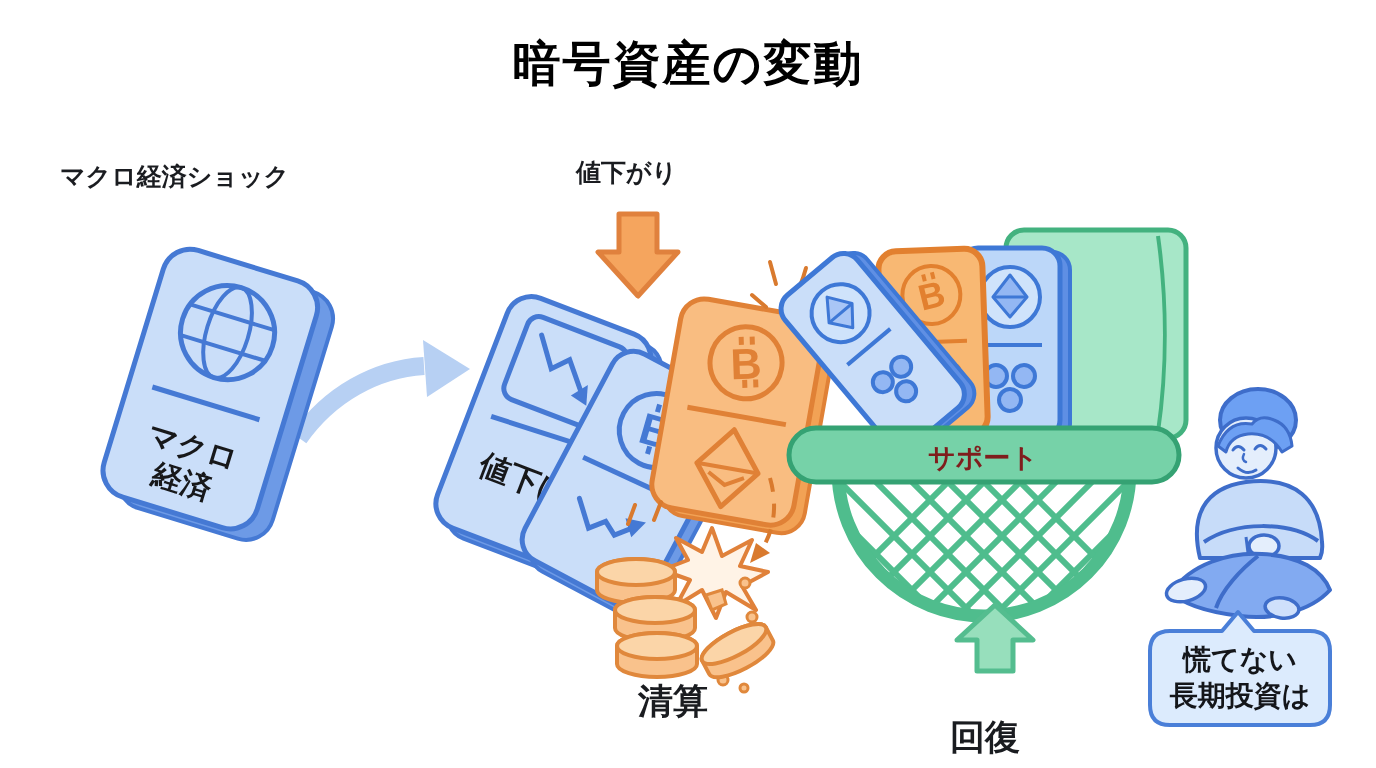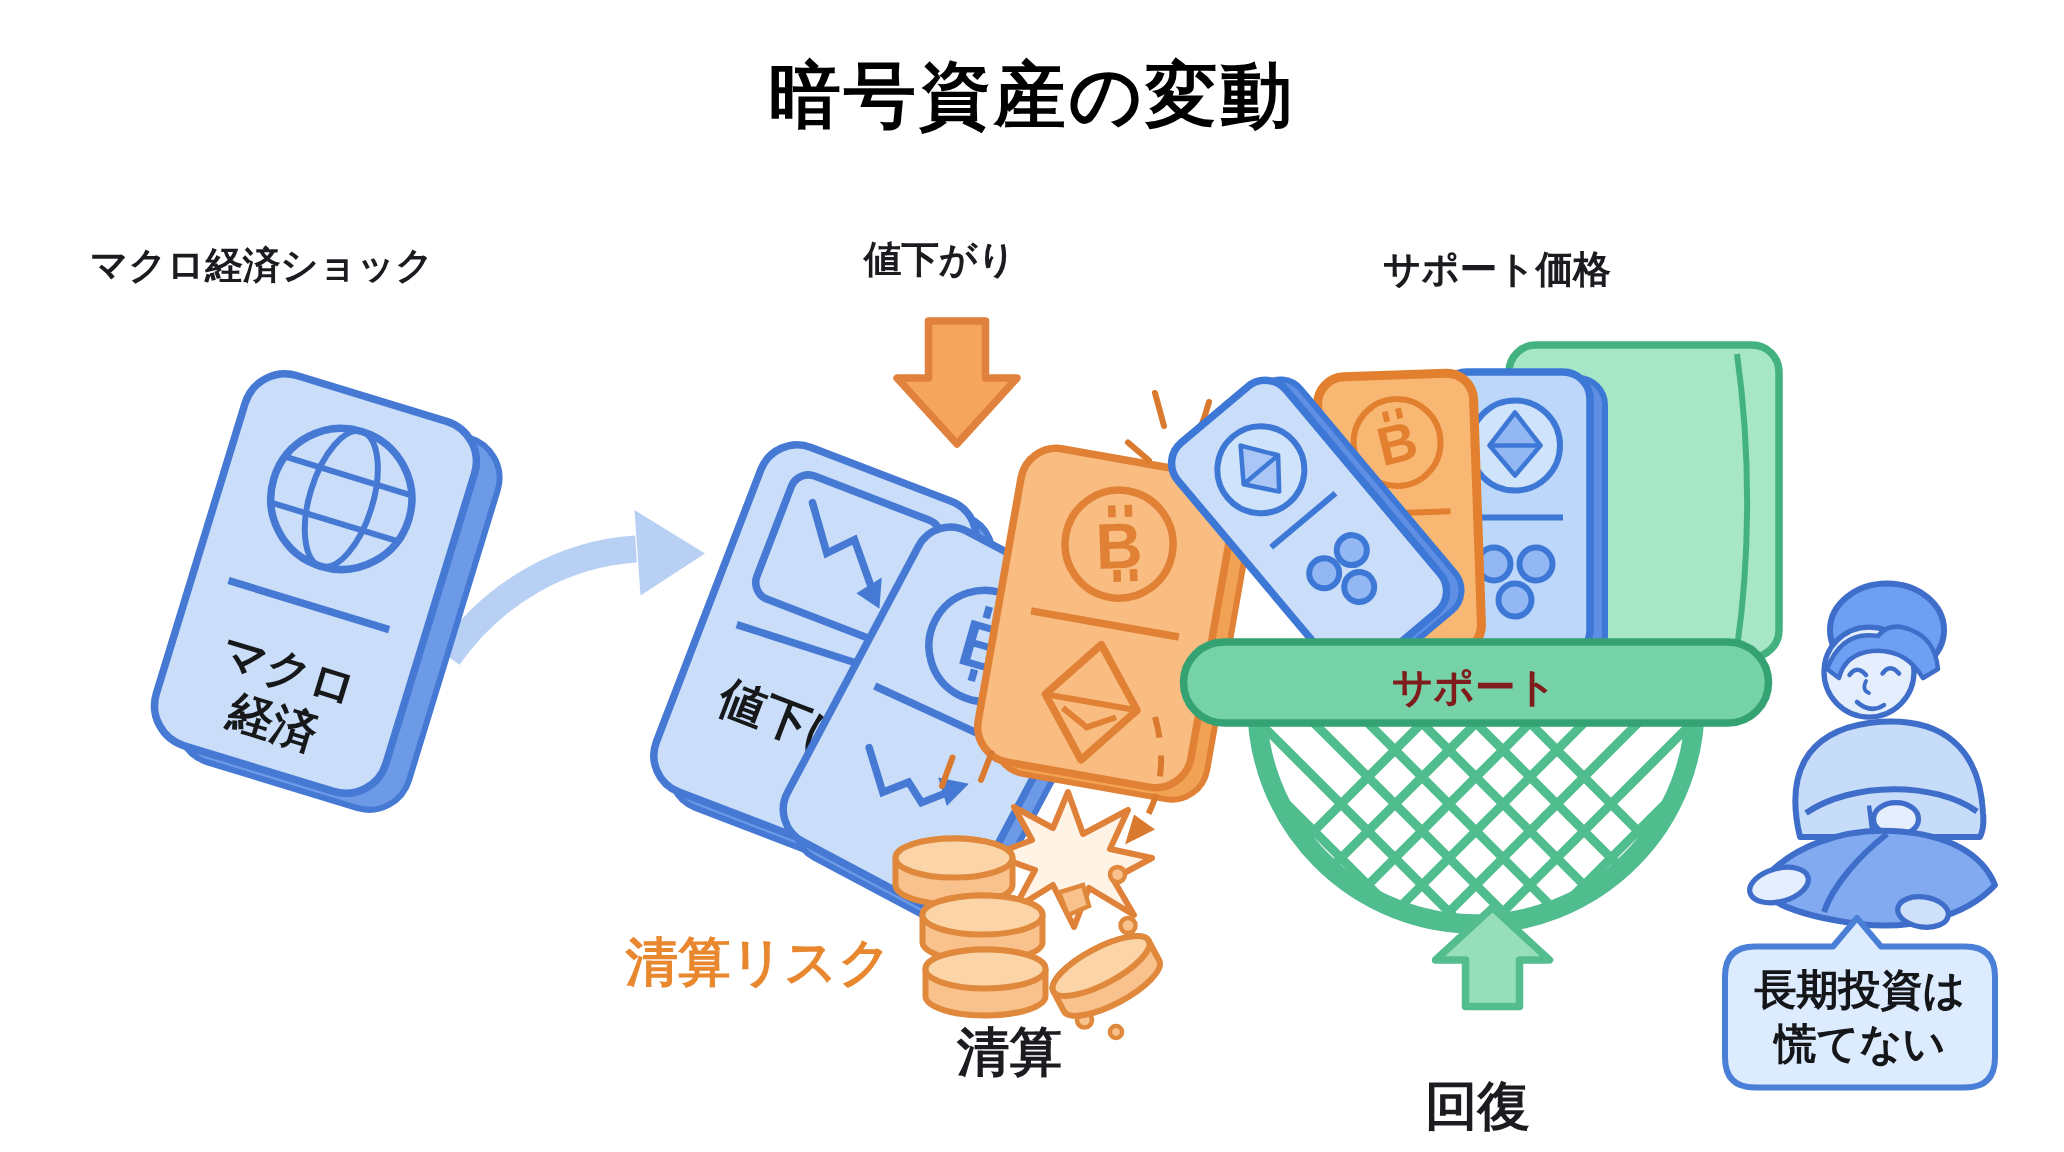--- a/index.html
+++ b/index.html
@@ -256,23 +256,21 @@
   </g>
 
   <g>
     <path d="M 1170 631 L 1222 631 L 1238 612 L 1254 631 L 1310 631 Q 1330 631 1330 651 L 1330 705 Q 1330 725 1310 725 L 1170 725 Q 1150 725 1150 705 L 1150 651 Q 1150 631 1170 631 Z" fill="#dcebfd" stroke="#4a7fd8" stroke-width="4" stroke-linejoin="round"></path>
   </g>
 </svg>
 
 <div class="page-title">暗号資産の変動</div>
 <div class="label lbl-top" style="left:60px; top:160px;">マクロ経済ショック</div>
 <div class="label lbl-top" style="left:576px; top:156px;">値下がり</div>
-<div class="label lbl-top" style="left:922px; top:163px;">サポート価格</div>
-<div class="label lbl-bottom orange-text" style="left:417px; top:618px;">清算リスク</div>
 <div class="label lbl-bottom" style="left:638px; top:678px;">清算</div>
 <div class="label lbl-bottom" style="left:950px; top:714px;">回復</div>
 <div class="bar-label">サポート</div>
 <div class="bubble-text">
+  <div>慌てない</div>
   <div>長期投資は</div>
-  <div>慌てない</div>
 </div>
 
 </div>
 
 </body></html>

